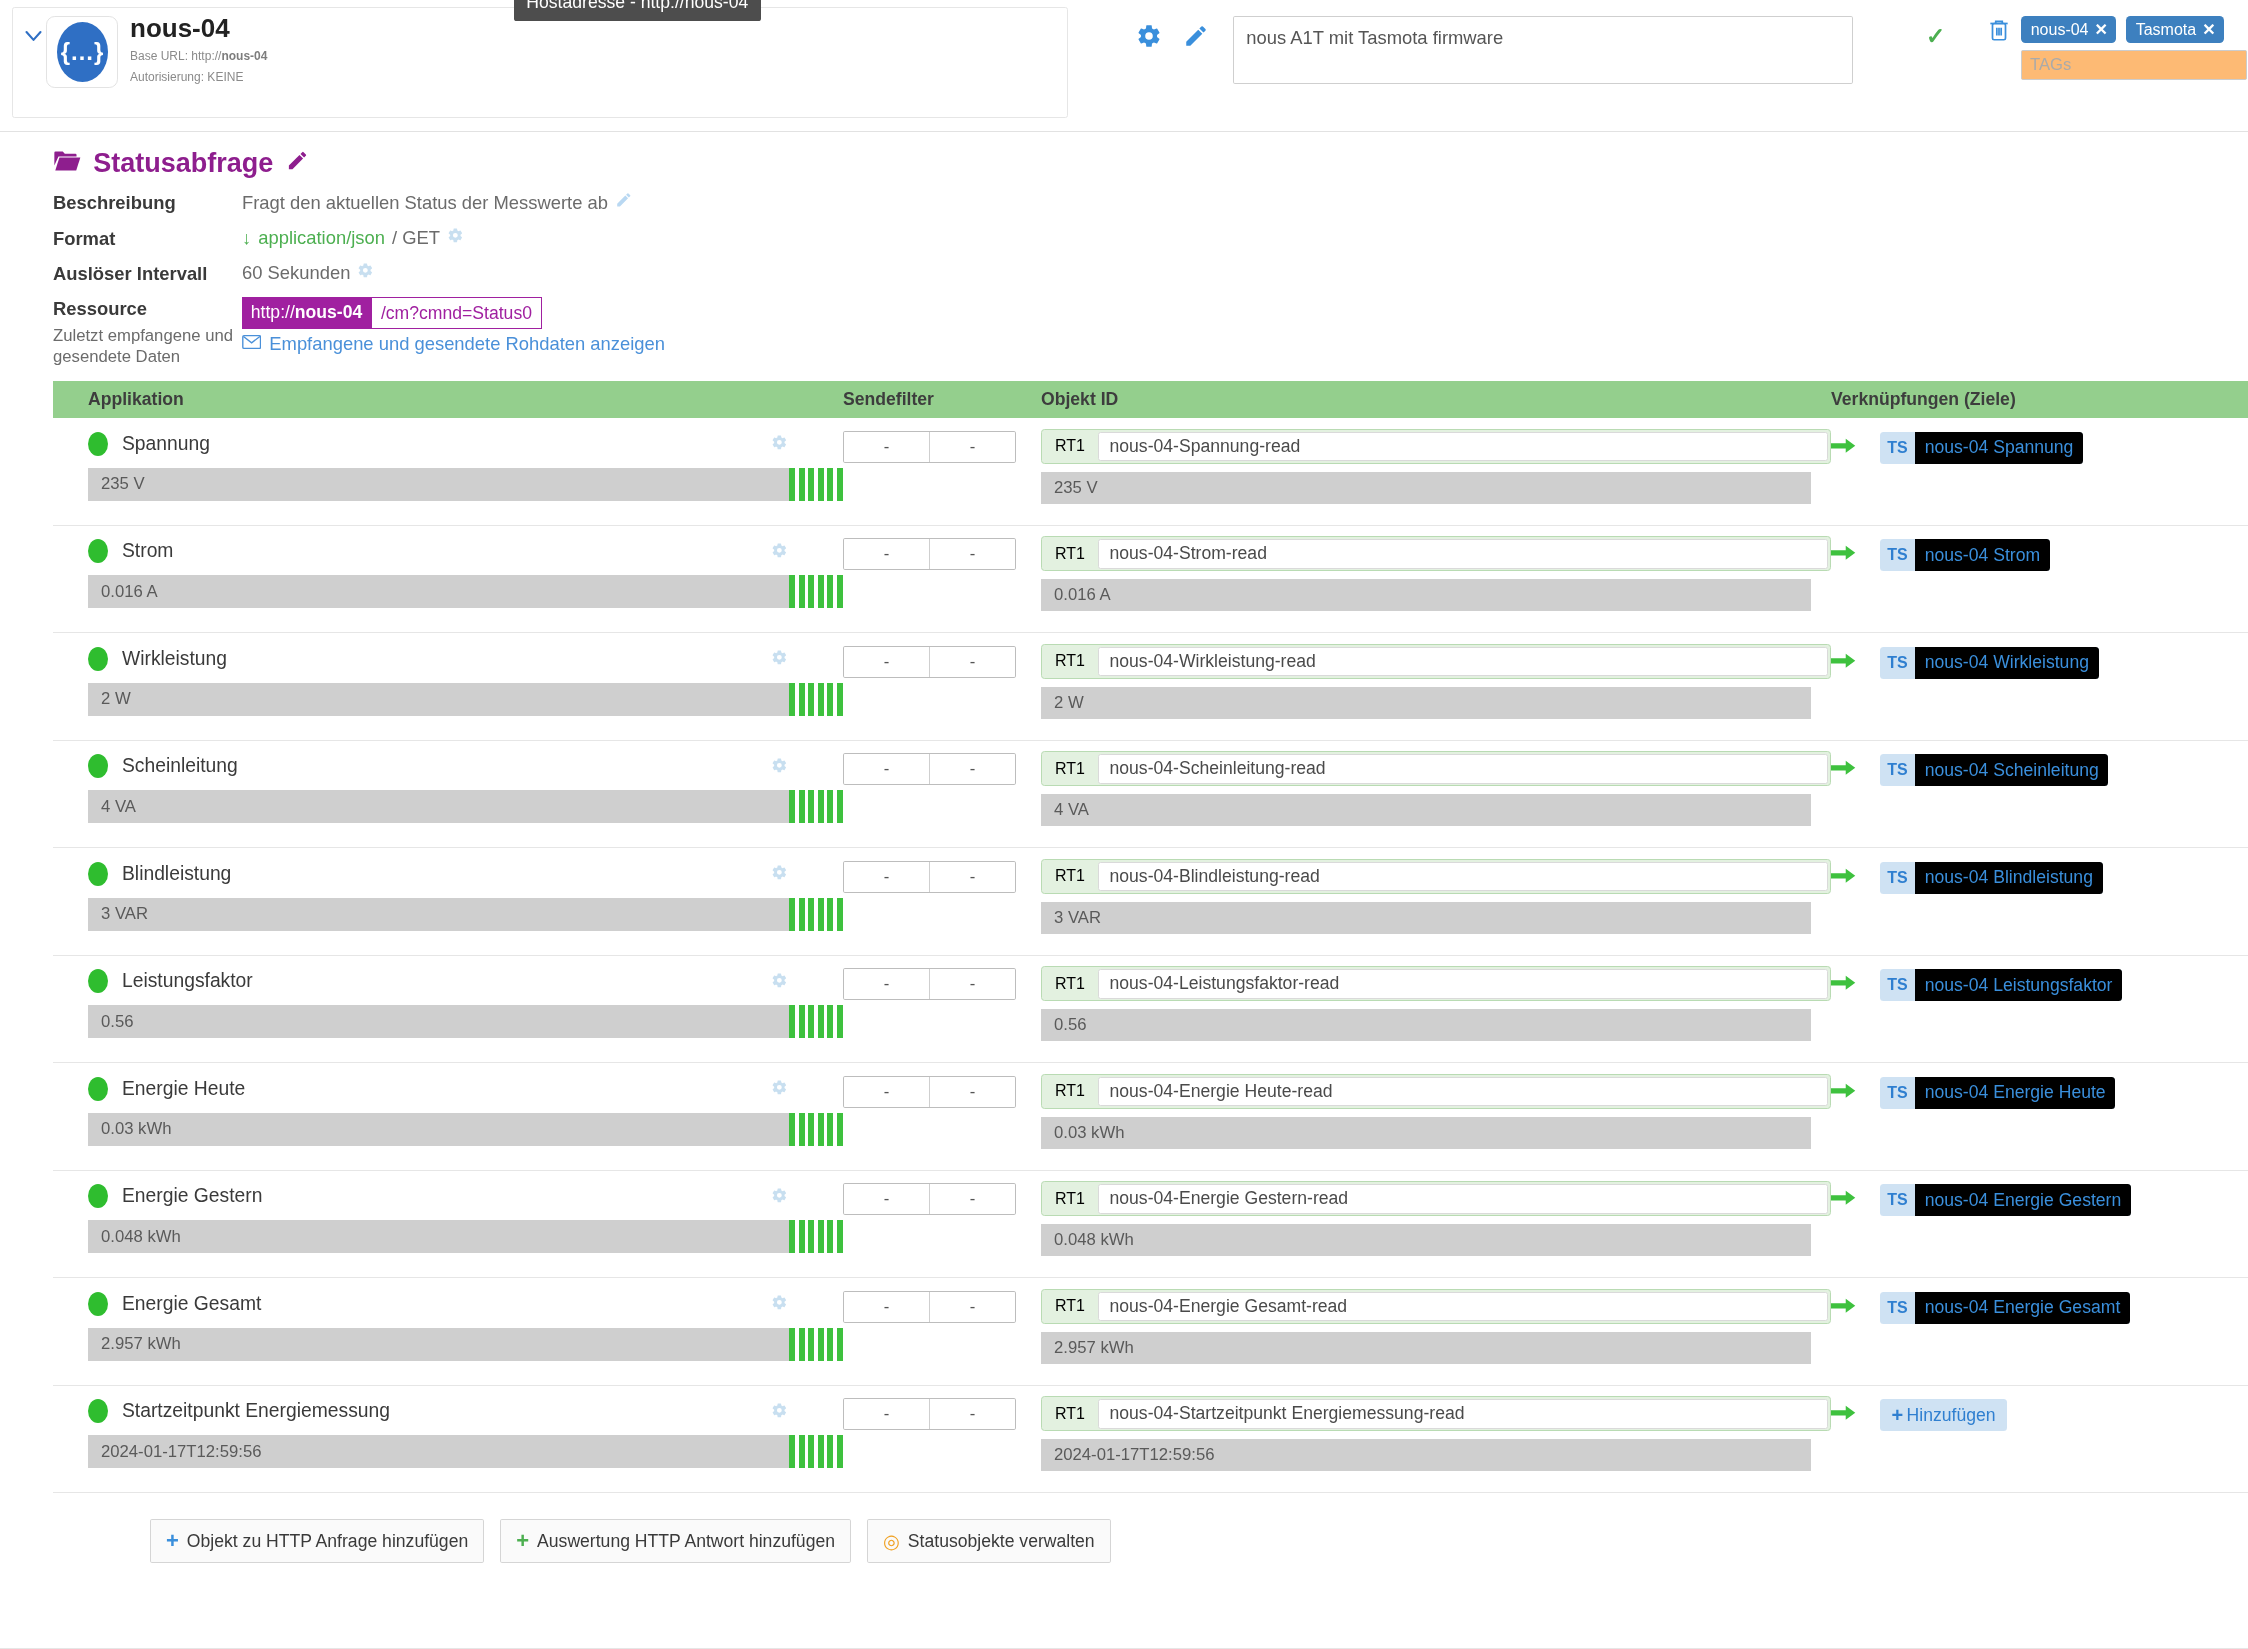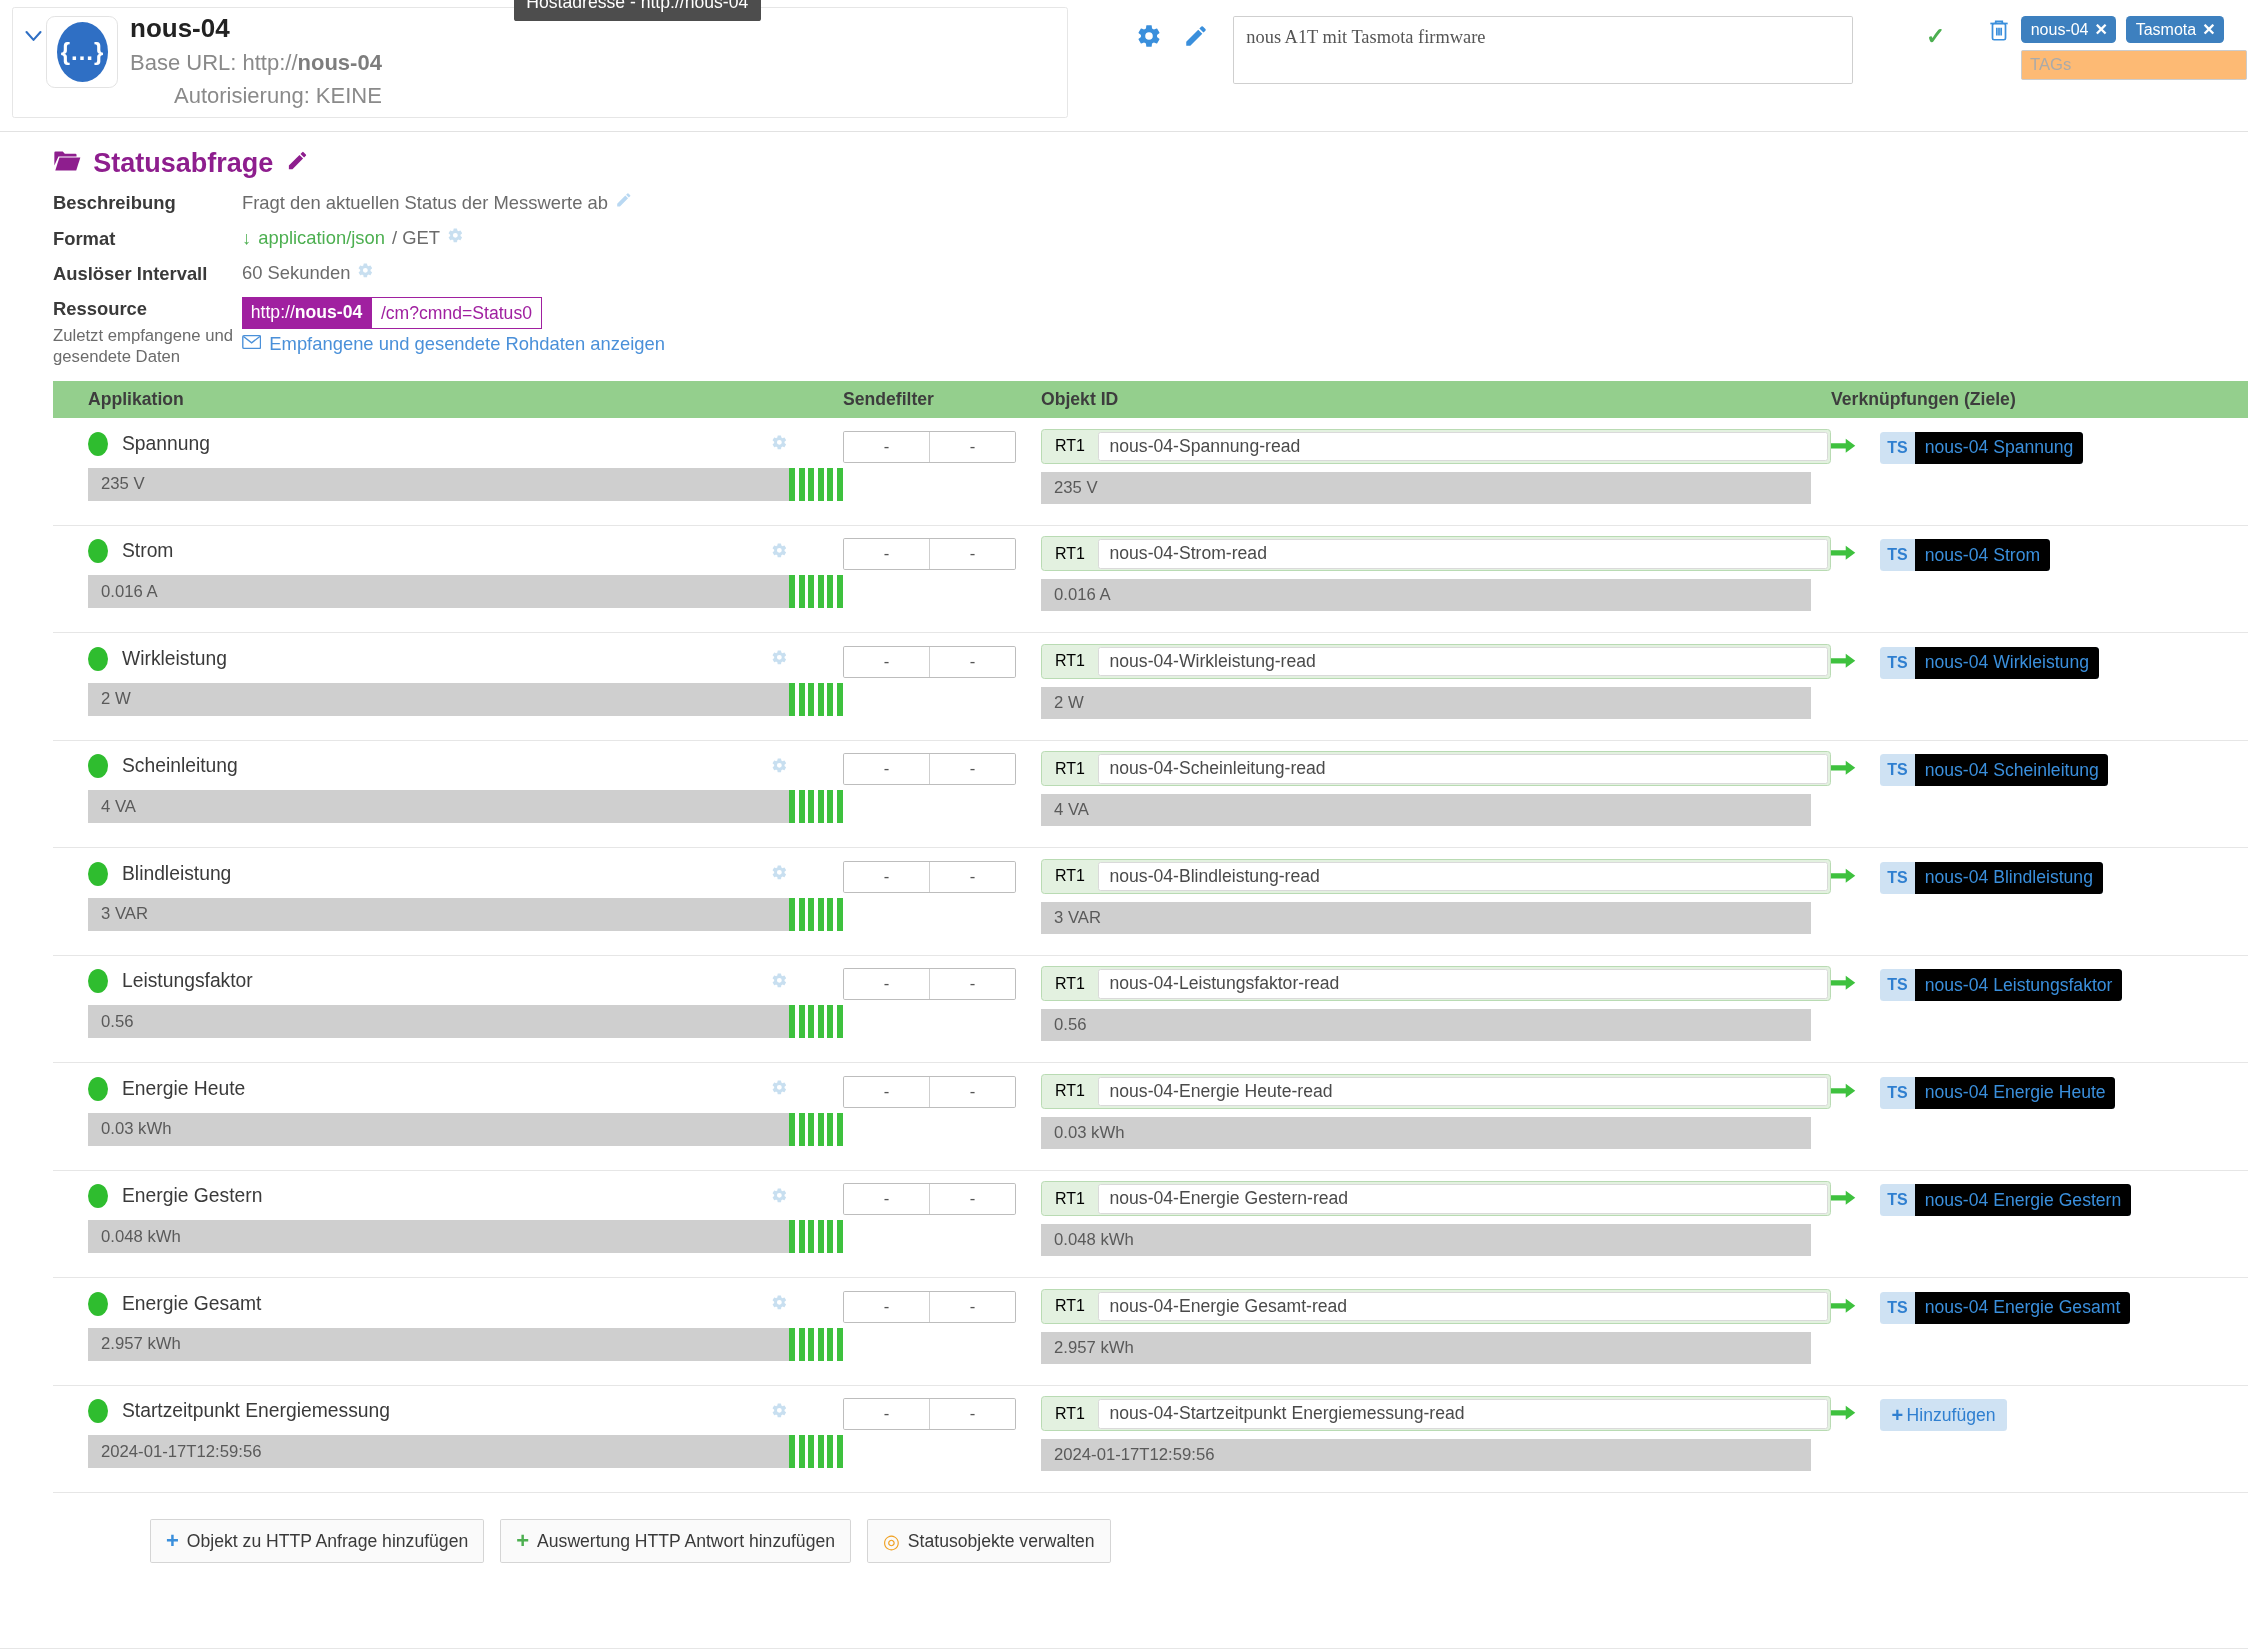--- a/index.html
+++ b/index.html
@@ -43,36 +43,36 @@
     display: flex; align-items: center; justify-content: center;
   }
   .dev-icon .blob {
     width: 51px; height: 60px; border-radius: 50%;
     background: #2f6fc4; display:flex; align-items:center; justify-content:center;
     color:#fff; font-size: 24px; font-weight: 600; letter-spacing: 0px;
     font-family: "Liberation Sans", sans-serif;
   }
   .hdr-text { position: absolute; left: 130px; top: 14px; }
   .hdr-title { font-size: 26px; font-weight: bold; color: #222; line-height: 1.1; }
-  .hdr-sub { font-size: 22px; color: #8a8a8a; margin-top: 6.1px; line-height: 1.25; text-align: right; }
+  .hdr-sub { font-size: 12px; color: #8a8a8a; margin-top: 6.1px; line-height: 1.25; }
   .hdr-sub b { color: #7d7d7d; font-weight: bold; }
 
   .gear-btn, .pencil-btn {
     position: absolute; top: 23px; cursor: pointer;
   }
   .gear-btn { left: 1136px; }
   .pencil-btn { left: 1183px; }
 
   .desc-box {
     position: absolute; left: 1233px; top: 16px;
     width: 620px; height: 68px;
     border: 0.9px solid #cfcfcf; background: #fff;
     border-radius: 1.8px; padding: 8.8px 12.3px;
     font-size: 18.4px; color: #555; resize: none;
-    font-family: Liberation Serif, serif;
+    font-family: Liberation Sans, sans-serif;
     line-height: 1.3; overflow: hidden;
   }
   .desc-check {
     position: absolute; left: 1926px; top: 23px;
     color: #4caf50; font-size: 23px; font-weight: bold;
   }
   .trash-btn { position: absolute; left: 1986px; top: 16px; cursor:pointer; }
 
   .tags-wrap { position: absolute; left: 2021px; top: 16px; width: 219px; }
   .tag {

